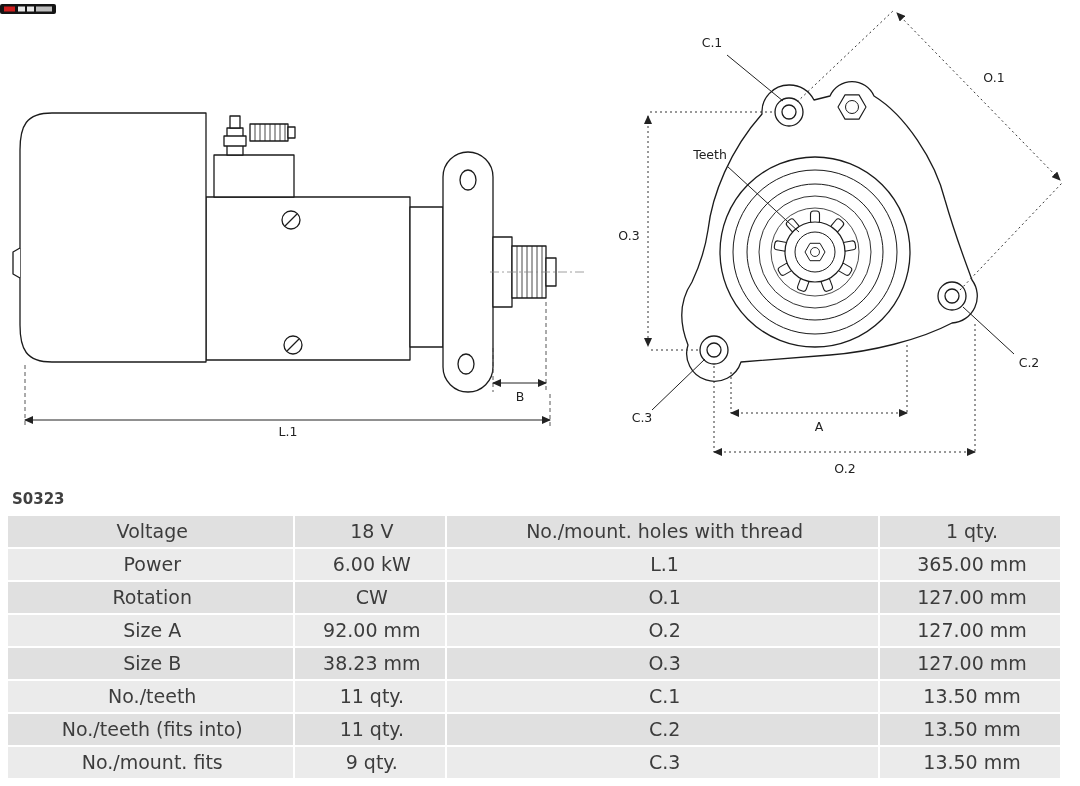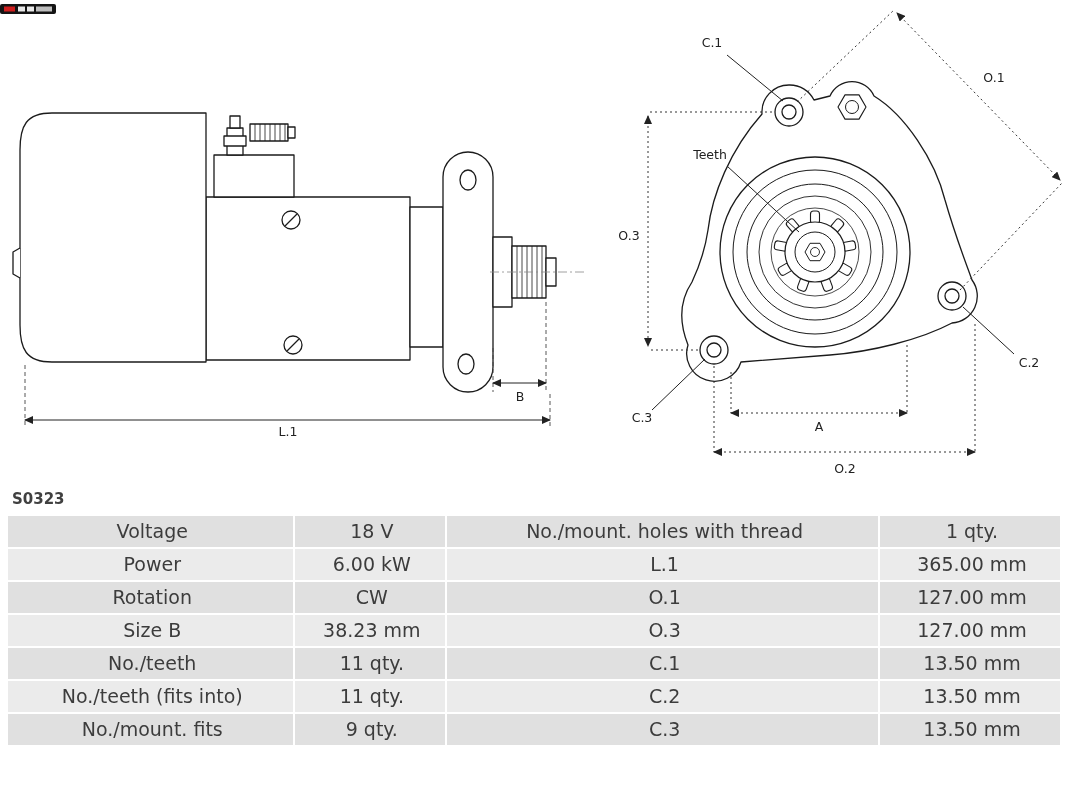--- a/index.html
+++ b/index.html
@@ -193,20 +193,26 @@
       <td>L.1</td>
       <td>365.00 mm</td>
     </tr>
     <tr>
       <td>Rotation</td>
       <td>CW</td>
       <td>O.1</td>
       <td>127.00 mm</td>
     </tr>
     <tr>
+      <td>Size A</td>
+      <td>92.00 mm</td>
+      <td>O.2</td>
+      <td>127.00 mm</td>
+    </tr>
+    <tr>
       <td>Size B</td>
       <td>38.23 mm</td>
       <td>O.3</td>
       <td>127.00 mm</td>
     </tr>
     <tr>
       <td>No./teeth</td>
       <td>11 qty.</td>
       <td>C.1</td>
       <td>13.50 mm</td>

